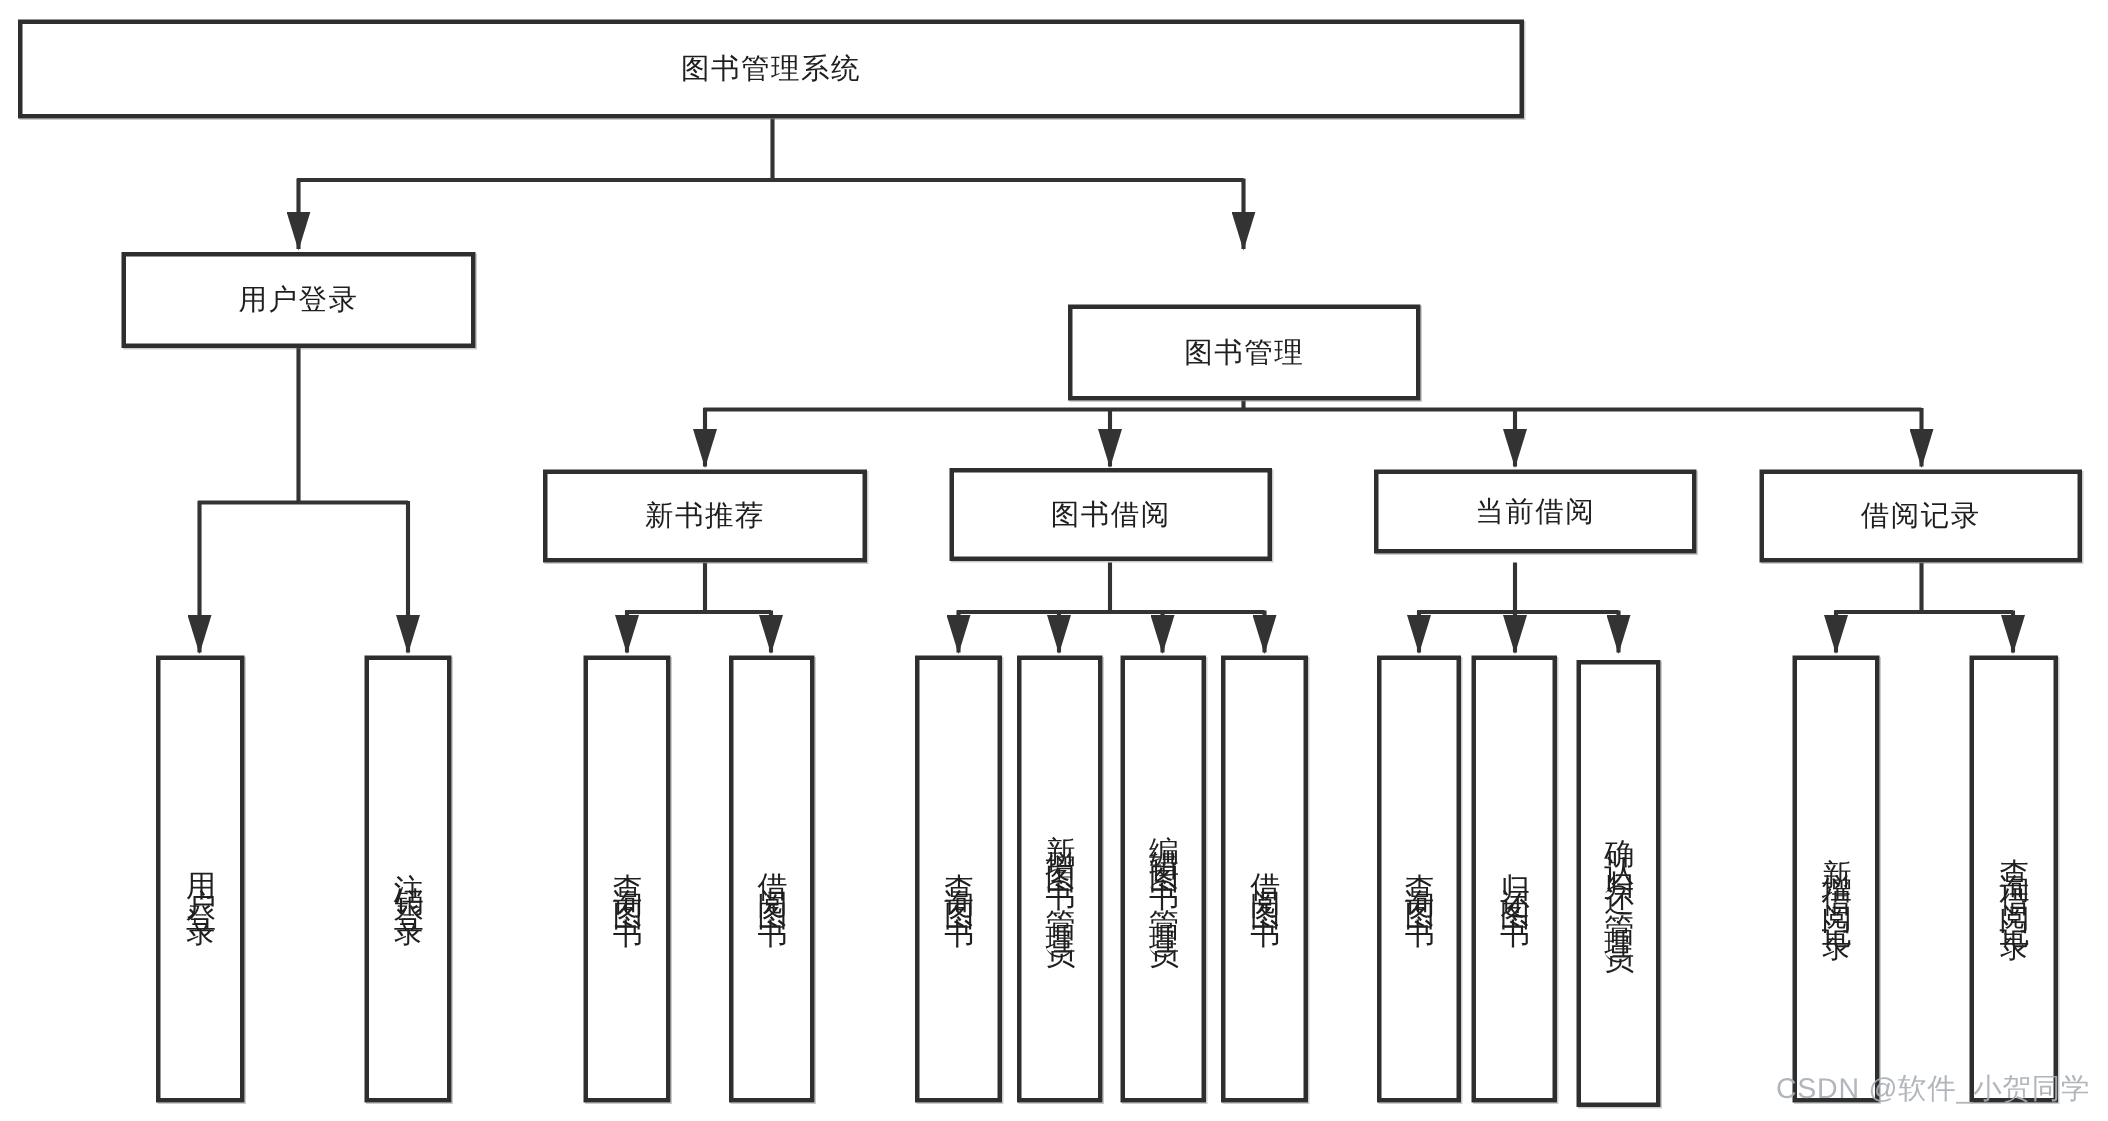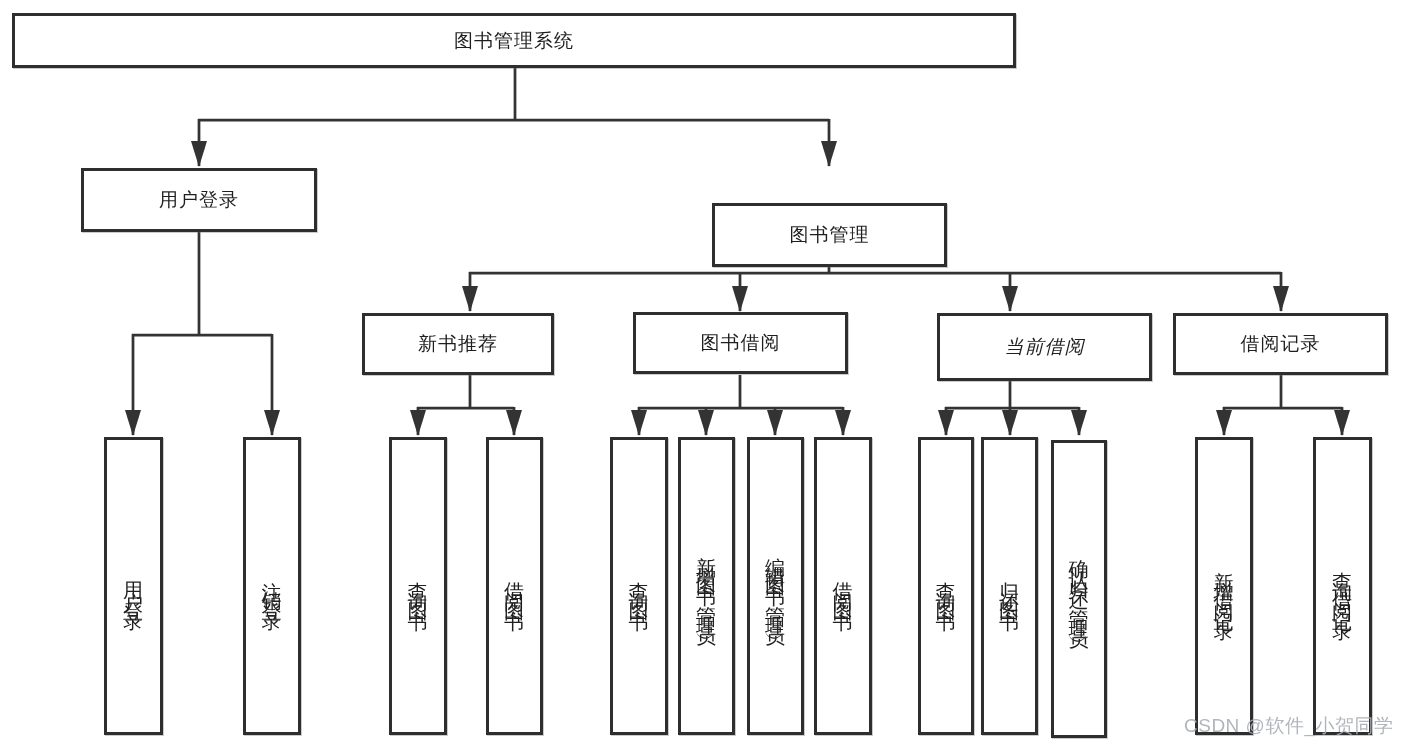--- a/index.html
+++ b/index.html
@@ -92,38 +92,38 @@
     <line x1="946" y1="407" x2="946" y2="435" marker-end="url(#arrow)"></line>
     <line x1="1010" y1="407" x2="1010" y2="435" marker-end="url(#arrow)"></line>
     <line x1="1079" y1="407" x2="1079" y2="435" marker-end="url(#arrow)"></line>
 
     <line x1="1281" y1="375" x2="1281" y2="409"></line>
     <line x1="1223" y1="408" x2="1342" y2="408"></line>
     <line x1="1224" y1="407" x2="1224" y2="435" marker-end="url(#arrow)"></line>
     <line x1="1342" y1="407" x2="1342" y2="435" marker-end="url(#arrow)"></line>
   </svg>
 
-  <div class="node root-node" style="left:12px;top:13px;width:1004px;height:55px;">
+  <div class="node root-node" style="left:12px;top:13px;width:1004px;height:66px;">
     <span>图书管理系统</span>
   </div>
 
   <div class="node h-node" style="left:81px;top:168px;width:236px;height:64px;">
     <span>用户登录</span>
   </div>
   <div class="node h-node" style="left:712px;top:168px;width:235px;height:64px;margin-top:35px;">
     <span>图书管理</span>
   </div>
 
-  <div class="node h-node" style="left:362px;top:313px;width:192px;height:62px;">
+  <div class="node h-node" style="left:362px;top:313px;width:216px;height:62px;">
     <span>新书推荐</span>
   </div>
   <div class="node h-node" style="left:633px;top:312px;width:215px;height:62px;">
     <span>图书借阅</span>
   </div>
-  <div class="node h-node" style="left:937px;top:313px;width:215px;height:68px;font-style:italic;">
+  <div class="node h-node" style="left:916px;top:313px;width:215px;height:56px;">
     <span>当前借阅</span>
   </div>
   <div class="node h-node" style="left:1173px;top:313px;width:215px;height:62px;justify-content:center;">
     <span>借阅记录</span>
   </div>
 
   <div class="node v-node" style="left:104px;top:437px;width:59px;height:298px;">
     <span class="v-text">用户登录</span>
   </div>
   <div class="node v-node" style="left:243px;top:437px;width:58px;height:298px;">

